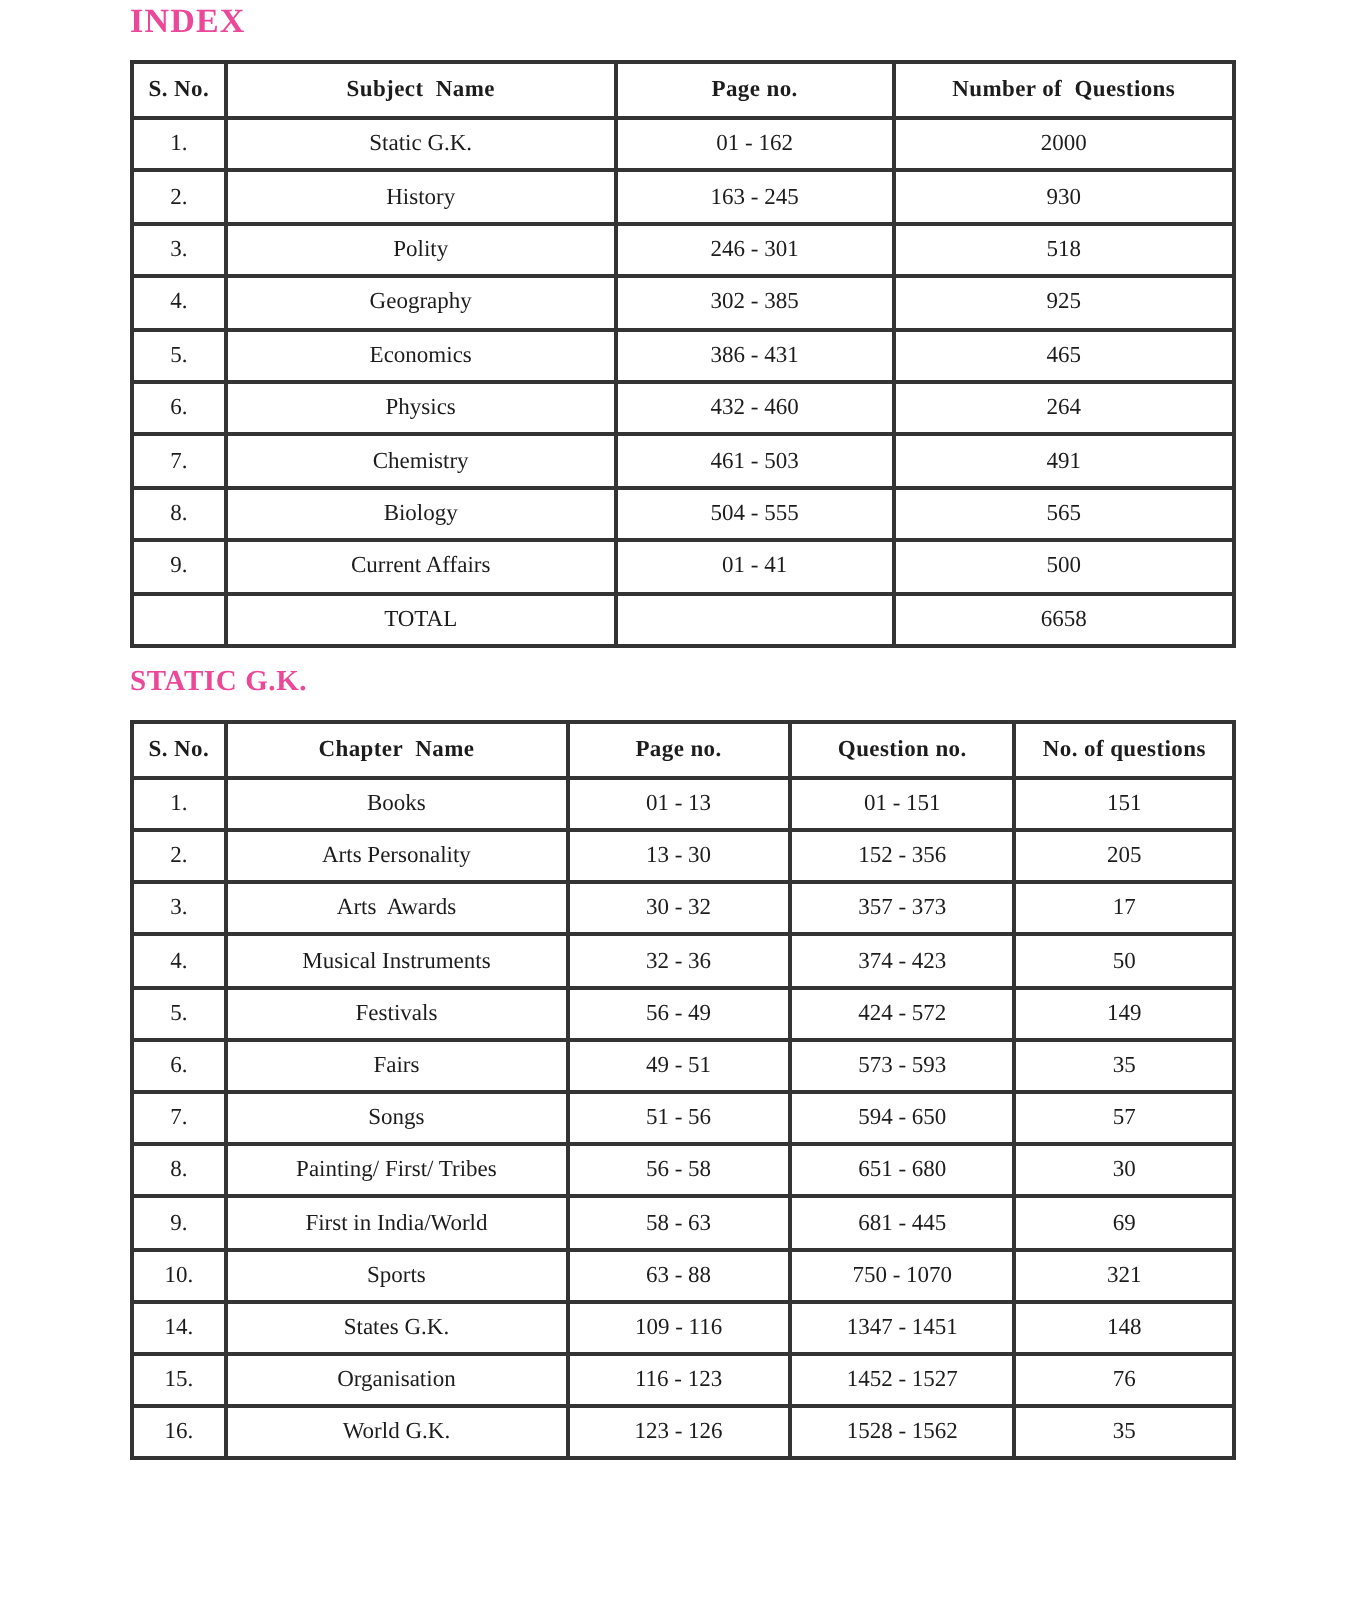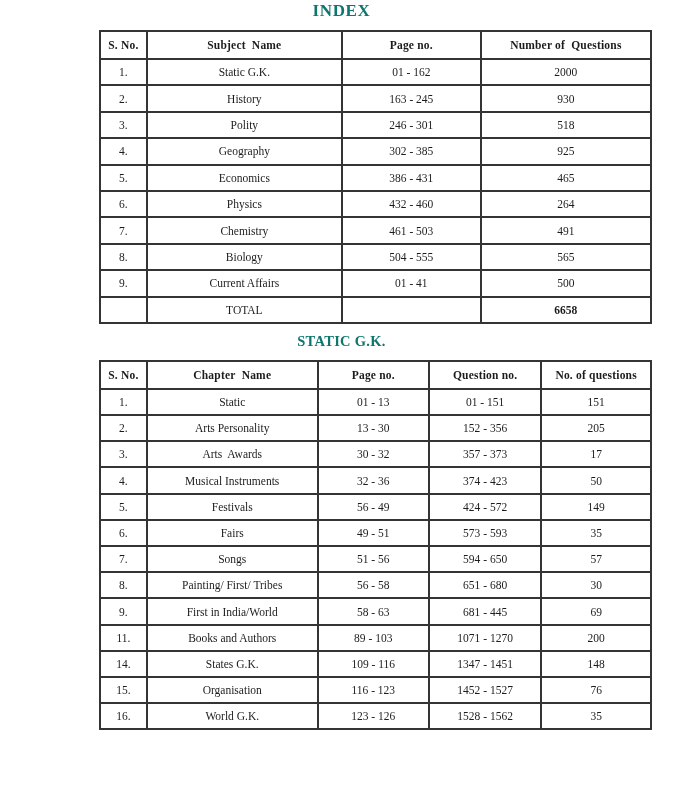--- a/index.html
+++ b/index.html
@@ -12,58 +12,56 @@
     background: #ffffff;
     overflow: hidden;
     font-family: "Liberation Serif", "DejaVu Serif", serif;
     color: #1c1c1c;
   }
   .content {
     padding-left: 65px;
     width: 553px;
   }
   .title {
-    text-align: center;
     font-weight: bold;
-    color: #0f766e;
+    color: #ec4899;
   }
   .title-index {
     font-size: 17px;
     padding-top: 1px;
     letter-spacing: 0.6px;
   }
   .title-gk {
     font-size: 14.5px;
     margin-top: 9px;
     margin-bottom: 10px;
     letter-spacing: 0.3px;
   }
   table.tbl {
     border-collapse: collapse;
     table-layout: fixed;
     width: 553px;
-    margin-left: 34px;
   }
   .tbl-index { margin-top: 9px; }
   .tbl th, .tbl td {
     border: 2px solid #343434;
     text-align: center;
     vertical-align: middle;
     overflow: hidden;
     white-space: nowrap;
   }
   .tbl th {
     font-size: 11.5px;
     font-weight: bold;
     height: 24px;
     letter-spacing: 0.2px;
   }
   .tbl-index td { font-size: 11.5px; height: 22.4px; }
   .tbl-gk td    { font-size: 11.5px; height: 22.2px; }
-  .tbl tfoot td.total-value { font-weight: bold; }
+  .tbl tfoot td.total-value { font-weight: normal; }
 </style>
 </head>
 <body>
 
 <div class="content">
 
   <div class="title title-index">INDEX</div>
 
   <table class="tbl tbl-index">
     <colgroup>
@@ -161,21 +159,21 @@
           <th>S. No.</th>
           <th>Chapter&nbsp; Name</th>
           <th>Page no.</th>
           <th>Question no.</th>
           <th>No. of questions</th>
         </tr>
       </thead>
     <tbody>
         <tr>
           <td>1.</td>
-          <td>Static</td>
+          <td>Books</td>
           <td>01 - 13</td>
           <td>01 - 151</td>
           <td>151</td>
         </tr>
         <tr>
           <td>2.</td>
           <td>Arts Personality</td>
           <td>13 - 30</td>
           <td>152 - 356</td>
           <td>205</td>
@@ -223,25 +221,25 @@
           <td>30</td>
         </tr>
         <tr>
           <td>9.</td>
           <td>First in India/World</td>
           <td>58 - 63</td>
           <td>681 - 445</td>
           <td>69</td>
         </tr>
         <tr>
-          <td>11.</td>
-          <td>Books and Authors</td>
-          <td>89 - 103</td>
-          <td>1071 - 1270</td>
-          <td>200</td>
+          <td>10.</td>
+          <td>Sports</td>
+          <td>63 - 88</td>
+          <td>750 - 1070</td>
+          <td>321</td>
         </tr>
         <tr>
           <td>14.</td>
           <td>States G.K.</td>
           <td>109 - 116</td>
           <td>1347 - 1451</td>
           <td>148</td>
         </tr>
         <tr>
           <td>15.</td>

